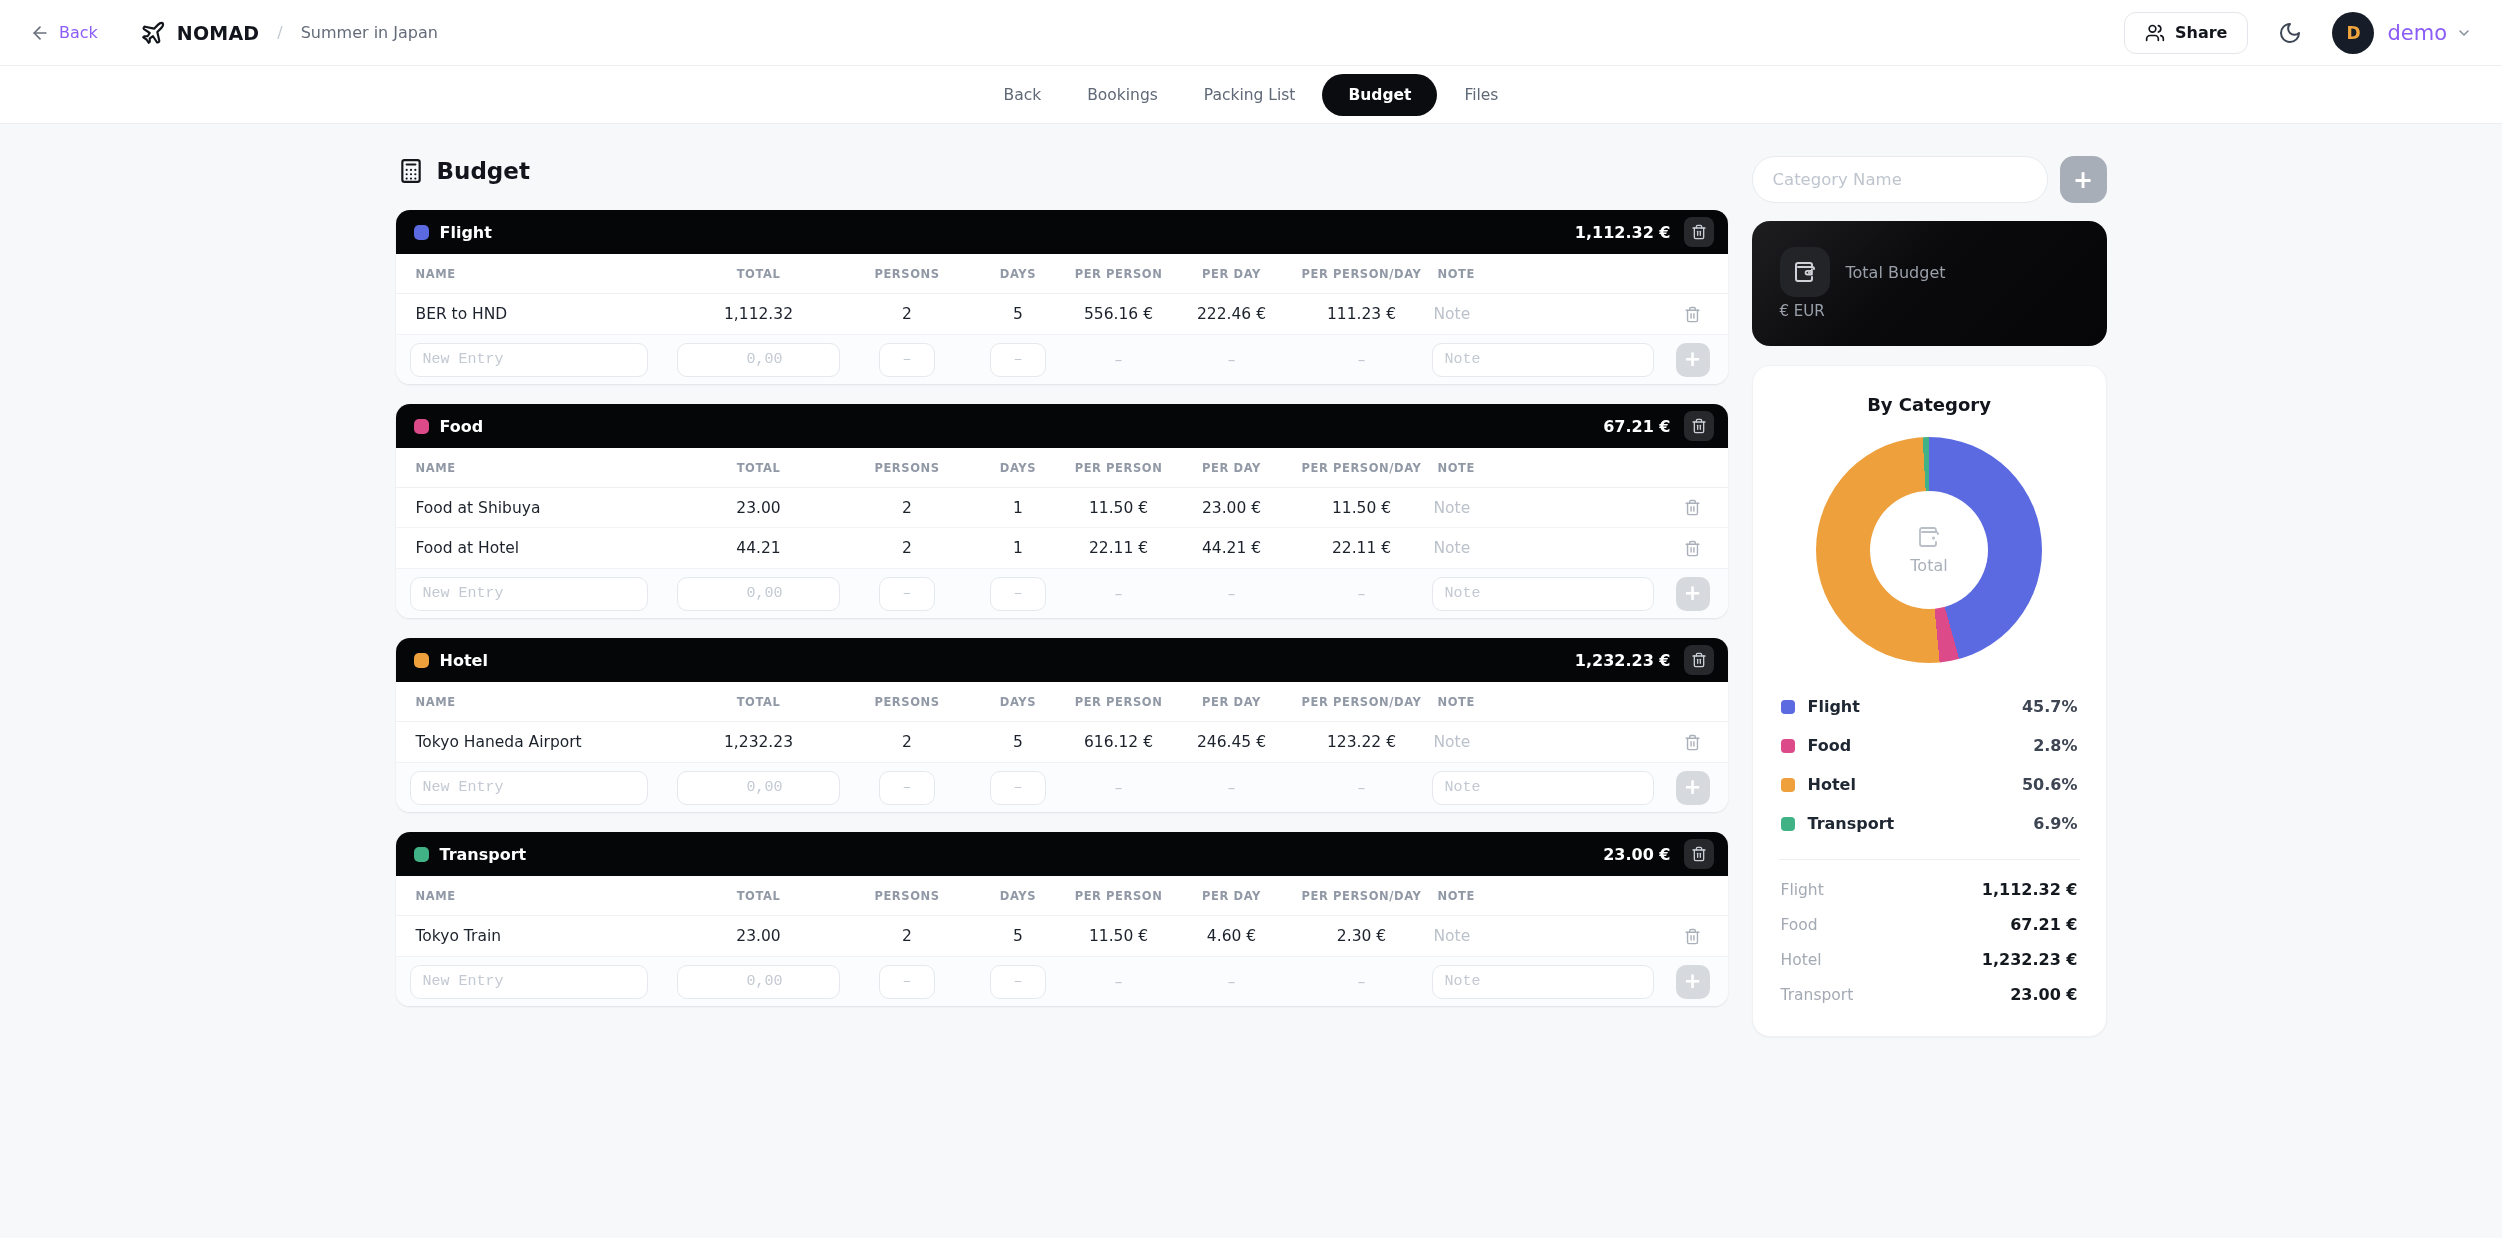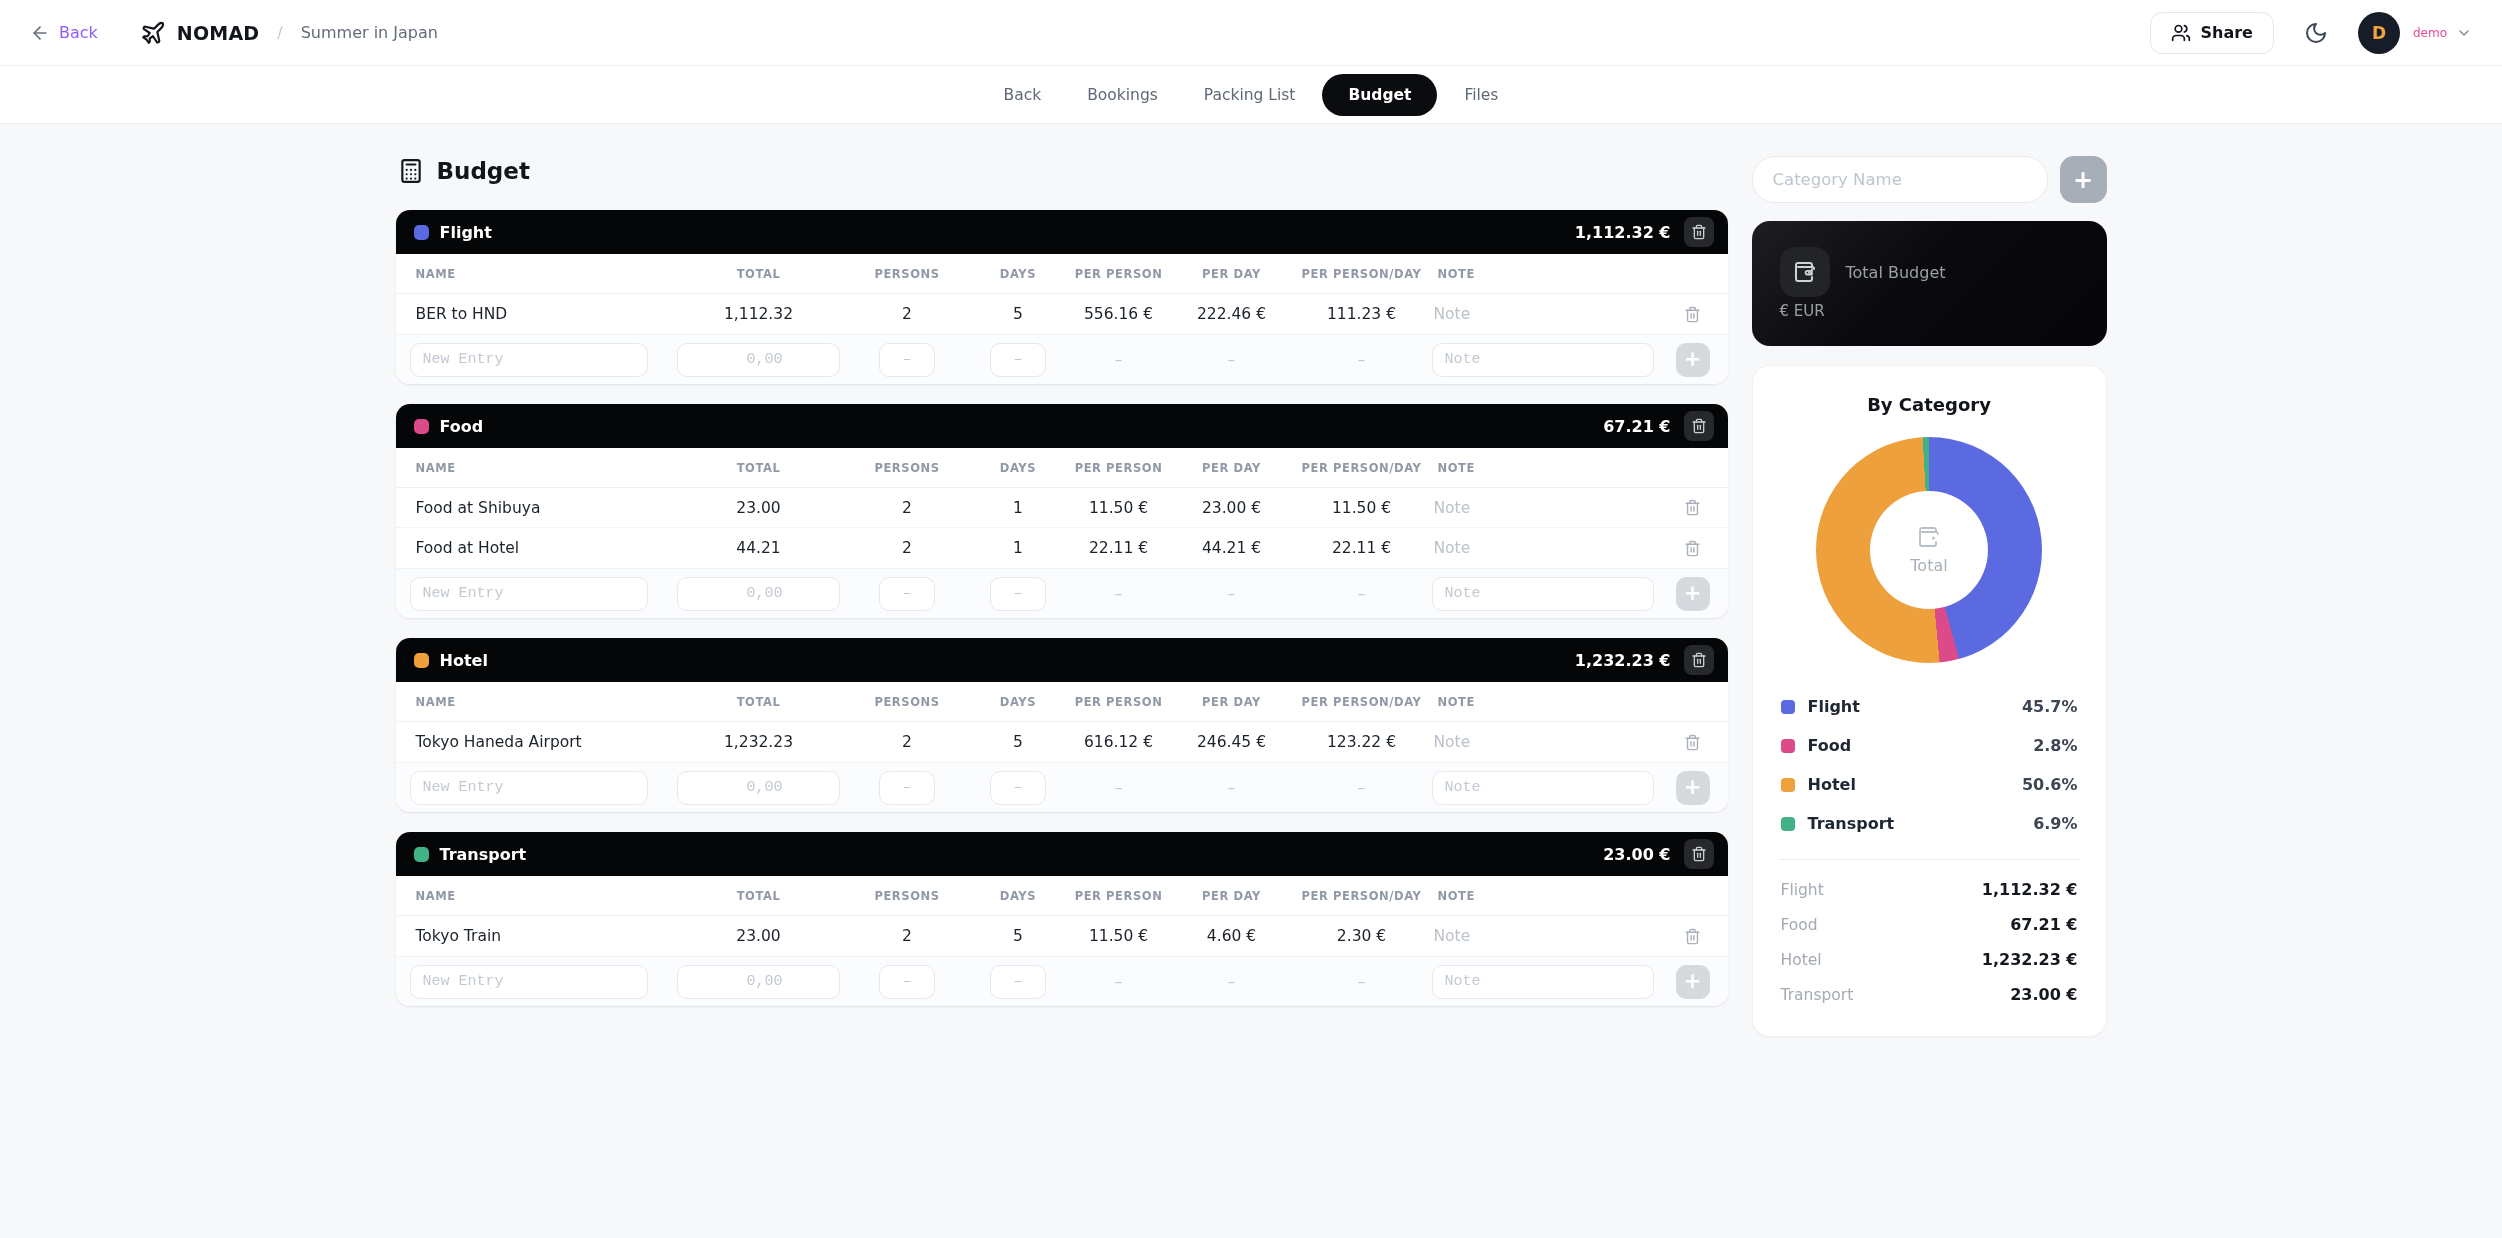--- a/index.html
+++ b/index.html
@@ -29,21 +29,21 @@
     font-size: 16px; font-weight: 600; color: #12151c; cursor: pointer;
     font-family: inherit;
   }
   .moon-wrap { margin: 0 30px; cursor: pointer; display: flex; }
   .avatar {
     width: 42px; height: 42px; border-radius: 50%; background: #161c28;
     display: flex; align-items: center; justify-content: center;
     color: #f2a53c; font-weight: 800; font-size: 17px; cursor: pointer;
   }
   .user-menu { display: flex; align-items: center; gap: 9px; margin-left: 13px; cursor: pointer; }
-  .user-name { font-size: 12px; color: #ec4899; }
+  .user-name { font-size: 21px; color: #8b5cf6; }
 
   
   .tabbar {
     height: 58px; background: #fff; border-bottom: 1px solid #eceef1;
     display: flex; align-items: center; justify-content: center; gap: 8px;
   }
   .tab {
     background: none; border: none; font-family: inherit;
     font-size: 15.5px; color: #5f6876; padding: 10px 19px; cursor: pointer; border-radius: 999px;
   }

